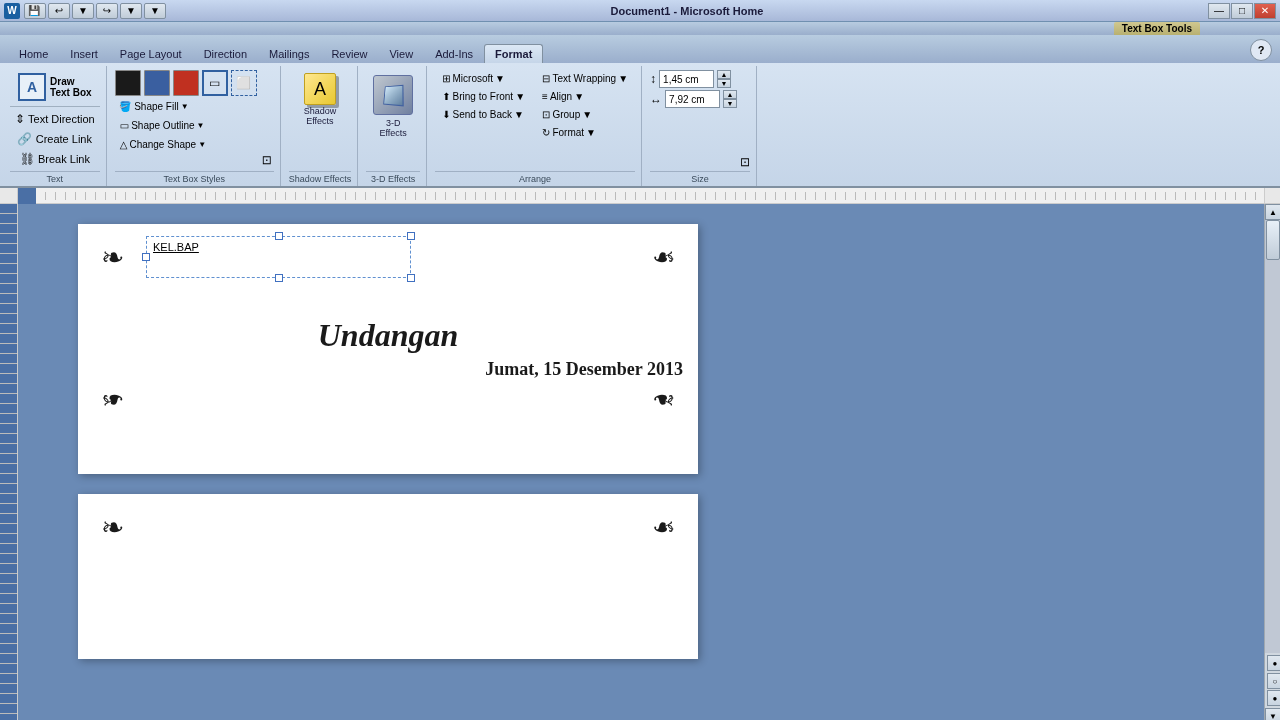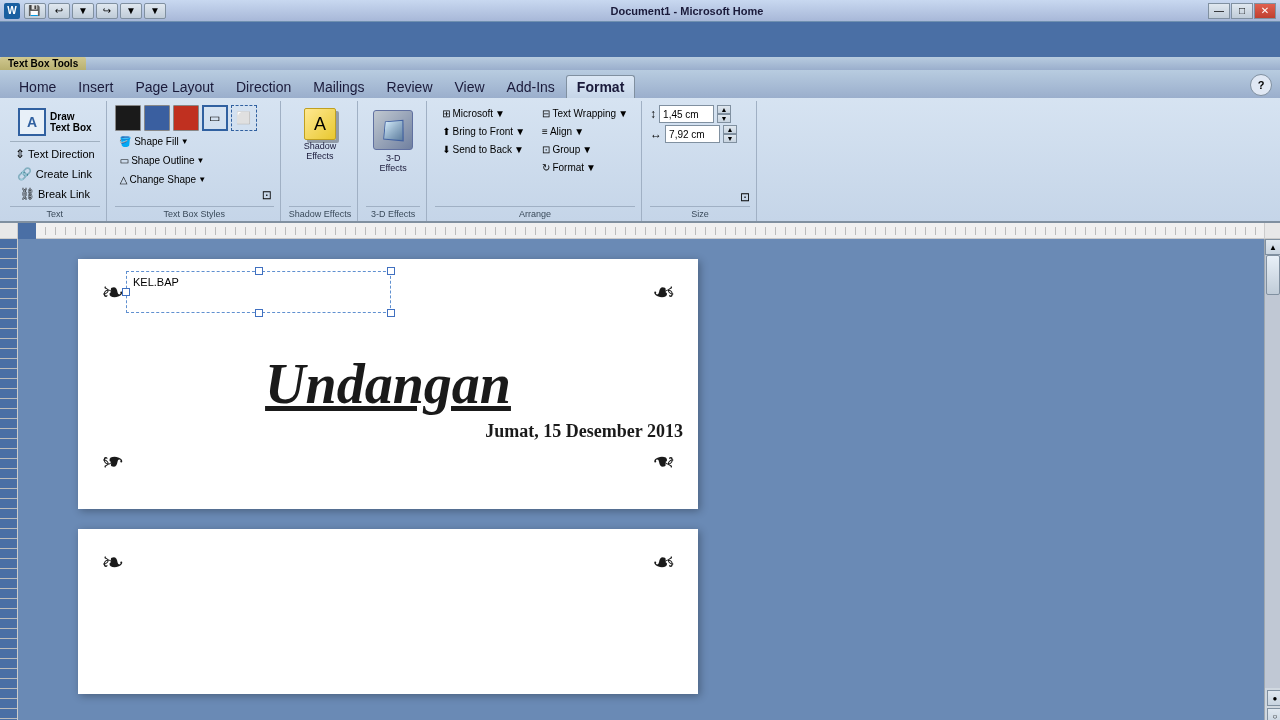--- a/index.html
+++ b/index.html
@@ -19,21 +19,21 @@
     .title-bar-icon { width: 16px; height: 16px; background: #1a5fa0; border-radius: 2px; display: flex; align-items: center; justify-content: center; color: white; font-size: 9px; font-weight: bold; }
     .title-bar-qs { display: flex; gap: 2px; }
     .title-bar-qs button { width: 22px; height: 16px; background: linear-gradient(to bottom, #e0e8f0, #c0ccd8); border: 1px solid #8090a0; border-radius: 2px; font-size: 10px; cursor: pointer; display: flex; align-items: center; justify-content: center; }
     .title-text { font-size: 11px; color: #1a1a3a; font-weight: 600; }
     .title-bar-right { display: flex; gap: 1px; }
     .title-bar-right button { width: 22px; height: 16px; background: linear-gradient(to bottom, #e0e8f0, #c0ccd8); border: 1px solid #8090a0; font-size: 10px; cursor: pointer; }
 
     
     .ribbon { background: linear-gradient(to bottom, #dce8f5, #c5d5e8); border-bottom: 2px solid #8090a0; }
     .ribbon-tabs { display: flex; align-items: flex-end; padding: 0 8px; height: 28px; background: linear-gradient(to bottom, #b8cce0, #9aaecc); }
-    .ribbon-tab { padding: 3px 10px; font-size: 14px; cursor: pointer; border: 1px solid transparent; border-bottom: none; border-radius: 3px 3px 0 0; color: #1a1a3a; }
+    .ribbon-tab { padding: 3px 10px; font-size: 11px; cursor: pointer; border: 1px solid transparent; border-bottom: none; border-radius: 3px 3px 0 0; color: #1a1a3a; }
     .ribbon-tab.active { background: linear-gradient(to bottom, #dce8f5, #c5d5e8); border-color: #8090a0; font-weight: 600; }
     .ribbon-content { display: flex; align-items: stretch; padding: 3px 4px 0; min-height: 90px; gap: 2px; }
     .ribbon-group { display: flex; flex-direction: column; align-items: center; border-right: 1px solid #a0b0c4; padding: 2px 6px 0; min-width: fit-content; }
     .ribbon-group-title { font-size: 9px; color: #3a4a5a; margin-top: auto; padding: 2px 0; border-top: 1px solid #a0b0c4; width: 100%; text-align: center; }
     .ribbon-group-content { display: flex; align-items: flex-start; gap: 3px; flex: 1; padding: 2px 0; }
     .ribbon-btn { display: flex; flex-direction: column; align-items: center; padding: 2px 4px; cursor: pointer; border: 1px solid transparent; border-radius: 2px; min-width: 32px; }
     .ribbon-btn .label { font-size: 9px; text-align: center; color: #1a1a3a; margin-top: 1px; }
     .ribbon-btn-small { display: flex; align-items: center; gap: 3px; padding: 2px 4px; cursor: pointer; border: 1px solid transparent; border-radius: 2px; white-space: nowrap; }
     .swatch { width: 26px; height: 26px; border: 1px solid #888; border-radius: 1px; cursor: pointer; }
     .swatch.black { background: #1a1a1a; }
@@ -112,21 +112,21 @@
   <div class="title-text">Document1 - Microsoft Home</div>
   <div class="title-bar-right">
     <button>—</button>
     <button>□</button>
     <button style="background:linear-gradient(to bottom,#e06050,#c04030);color:white;">✕</button>
   </div>
 </div>
 
 <div class="ribbon">
 
-  <div style="display:flex;padding-right:80px;background:linear-gradient(to bottom,#b8cce0,#9aaecc);margin-top:35px;">
+  <div style="display:flex;justify-content:flex-end;padding-right:80px;background:linear-gradient(to bottom,#b8cce0,#9aaecc);">
     <div class="tools-tab-indicator">Text Box Tools</div>
   </div>
 
   <div class="ribbon-tabs">
     <div class="ribbon-tab">Home</div>
     <div class="ribbon-tab">Insert</div>
     <div class="ribbon-tab">Page Layout</div>
     <div class="ribbon-tab">Direction</div>
     <div class="ribbon-tab">Mailings</div>
     <div class="ribbon-tab">Review</div>
@@ -300,40 +300,40 @@
 
 <div class="main-area">
   <div class="ruler-v" style="background:repeating-linear-gradient(to bottom,transparent,transparent 9px,#bbb 9px,#bbb 10px);"></div>
 
   <div class="document-area">
     <div class="page-wrapper">
 
       <div class="page page-1">
         <div class="page-inner">
 
-          <div style="position:absolute;top:12px;left:48px;width:265px;height:42px;">
+          <div style="position:absolute;top:12px;left:68px;width:265px;height:42px;text-decoration:underline;">
 
             <div style="position:absolute;top:-4px;left:50%;transform:translateX(-50%);width:8px;height:8px;background:white;border:1px solid #4070c0;"></div>
             <div style="position:absolute;top:-4px;right:-4px;width:8px;height:8px;background:white;border:1px solid #4070c0;"></div>
             <div style="position:absolute;bottom:-4px;left:50%;transform:translateX(-50%);width:8px;height:8px;background:white;border:1px solid #4070c0;"></div>
             <div style="position:absolute;bottom:-4px;right:-4px;width:8px;height:8px;background:white;border:1px solid #4070c0;"></div>
             <div style="position:absolute;left:-4px;top:50%;transform:translateY(-50%);width:8px;height:8px;background:white;border:1px solid #4070c0;"></div>
 
             <div style="width:100%;height:100%;border:1px dashed #6090d0;background:white;padding:4px 6px;font-size:11px;cursor:text;">
               <span>KEL.BAP</span>
             </div>
           </div>
 
           <div class="page-corners">
             <div class="ornament" style="font-size:28px;">❧</div>
             <div class="ornament" style="font-size:28px;transform:scaleX(-1);">❧</div>
           </div>
 
           <div style="margin-top:40px;">
-            <div class="undangan-text" style="font-size:56px;font-style:italic;font-family:'Times New Roman',serif;font-weight:900;text-decoration:underline;">
+            <div class="undangan-text" style="font-size:32px;font-style:italic;font-family:'Times New Roman',serif;font-weight:900;">
               <span>Undangan</span>
             </div>
             <div class="date-text">Jumat, 15 Desember 2013</div>
           </div>
 
           <div class="page-corners-bottom">
             <div class="ornament" style="font-size:28px;transform:scaleY(-1);">❧</div>
             <div class="ornament" style="font-size:28px;transform:scale(-1,-1);">❧</div>
           </div>
         </div>

